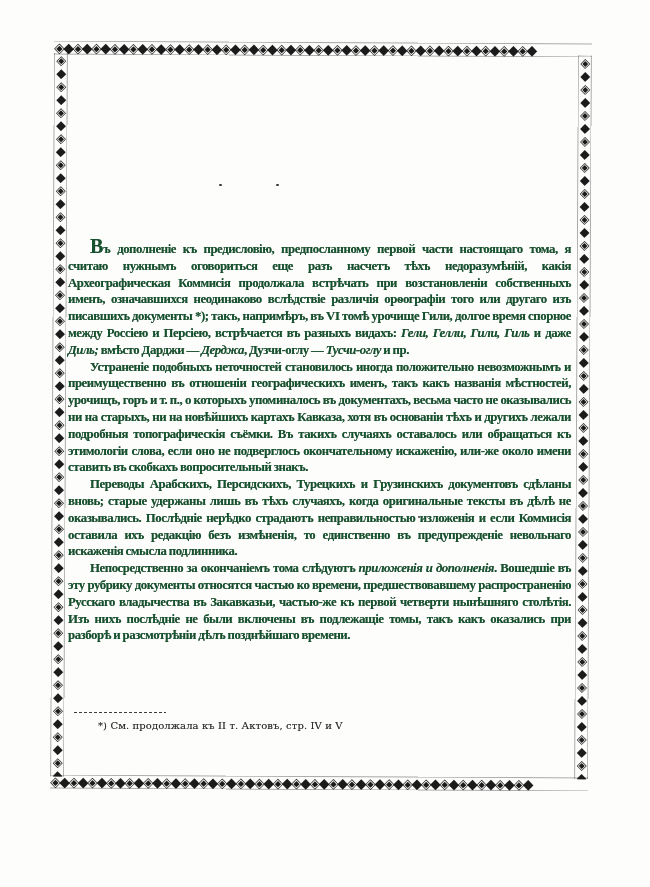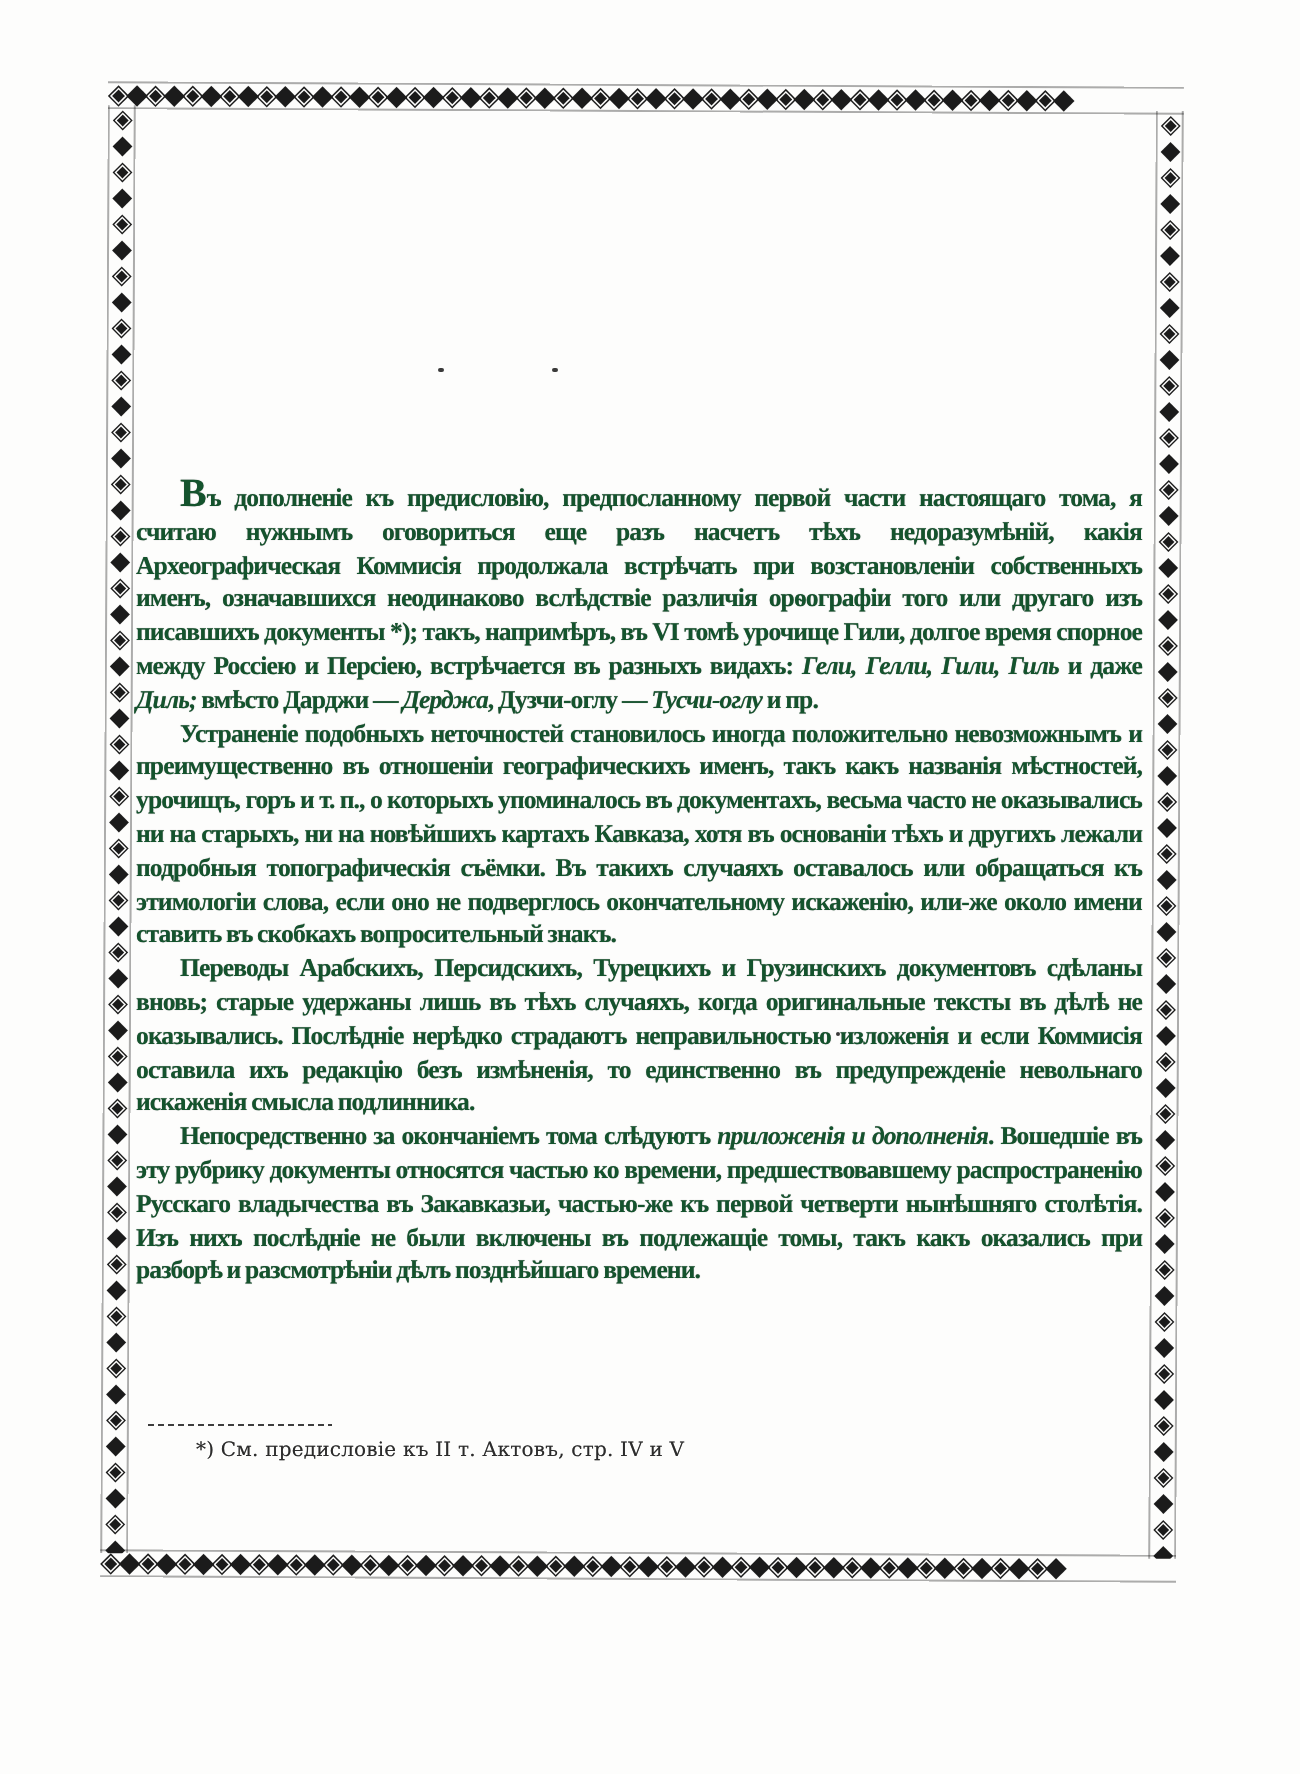--- a/index.html
+++ b/index.html
@@ -96,21 +96,21 @@
 
   <div id="text-block">
       <p class="para"><span class="initial">В</span><span>ъ дополненіе къ предисловію, предпосланному первой части настоящаго тома, я считаю нужнымъ оговориться еще разъ насчетъ тѣхъ недоразумѣній, какія Археографическая Коммисія продолжала встрѣчать при возстановленіи собственныхъ именъ, означавшихся неодинаково вслѣдствіе различія орѳографіи того или другаго изъ писавшихъ документы *); такъ, напримѣръ, въ VI томѣ урочище Гили, долгое время спорное между Россіею и Персіею, встрѣчается въ разныхъ видахъ: </span><span class="it">Гели, Гелли, Гили, Гиль</span><span> и даже </span><span class="it">Диль;</span><span> вмѣсто Дарджи — </span><span class="it">Дерджа</span><span>, Дузчи-оглу — </span><span class="it">Тусчи-оглу</span><span> и пр.</span></p>
       <p class="para"><span>Устраненіе подобныхъ неточностей становилось иногда положительно невозможнымъ и преимущественно въ отношеніи географическихъ именъ, такъ какъ названія мѣстностей, урочищъ, горъ и т. п., о которыхъ упоминалось въ документахъ, весьма часто не оказывались ни на старыхъ, ни на новѣйшихъ картахъ Кавказа, хотя въ основаніи тѣхъ и другихъ лежали подробныя топографическія съёмки. Въ такихъ случаяхъ оставалось или обращаться къ этимологіи слова, если оно не подверглось окончательному искаженію, или-же около имени ставить въ скобкахъ вопросительный знакъ.</span></p>
       <p class="para"><span>Переводы Арабскихъ, Персидскихъ, Турецкихъ и Грузинскихъ документовъ сдѣланы вновь; старые удержаны лишь въ тѣхъ случаяхъ, когда оригинальные тексты въ дѣлѣ не оказывались. Послѣдніе нерѣдко страдаютъ неправильностью изложенія и если Коммисія оставила ихъ редакцію безъ измѣненія, то единственно въ предупрежденіе невольнаго искаженія смысла подлинника.</span></p>
       <p class="para"><span>Непосредственно за окончаніемъ тома слѣдуютъ </span><span class="it">приложенія и дополненія</span><span>. Вошедшіе въ эту рубрику документы относятся частью ко времени, предшествовавшему распространенію Русскаго владычества въ Закавказьи, частью-же къ первой четверти нынѣшняго столѣтія. Изъ нихъ послѣдніе не были включены въ подлежащіе томы, такъ какъ оказались при разборѣ и разсмотрѣніи дѣлъ позднѣйшаго времени.</span></p>
     </div>
 
   <div id="footnote-block">
     <div id="footnote-rule"></div>
-    <p id="footnote-text">*) См. предисловіе къ II т. Актовъ, стр. IV и V</p>
+    <p id="footnote-text">*) См. продолжала къ II т. Актовъ, стр. IV и V</p>
   </div>
 
   <div id="specks">
       <div class="speck" style="left: 219px; top: 184px; width: 3px; height: 2px;"></div>
       <div class="speck" style="left: 276px; top: 184px; width: 3px; height: 2px;"></div>
       <div class="speck" style="left: 418px; top: 516px; width: 2px; height: 2px;"></div>
     </div>
 
 </div>
 

